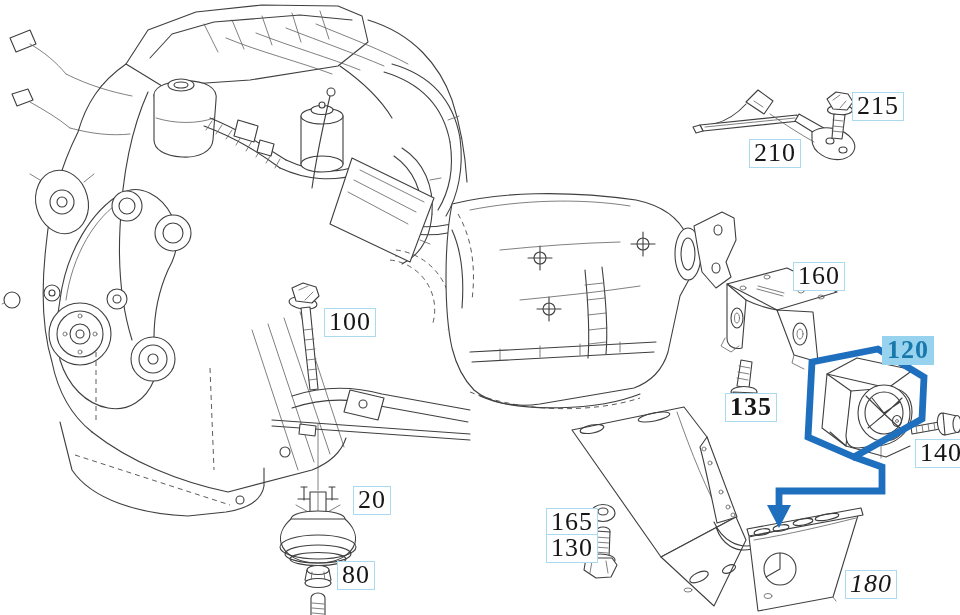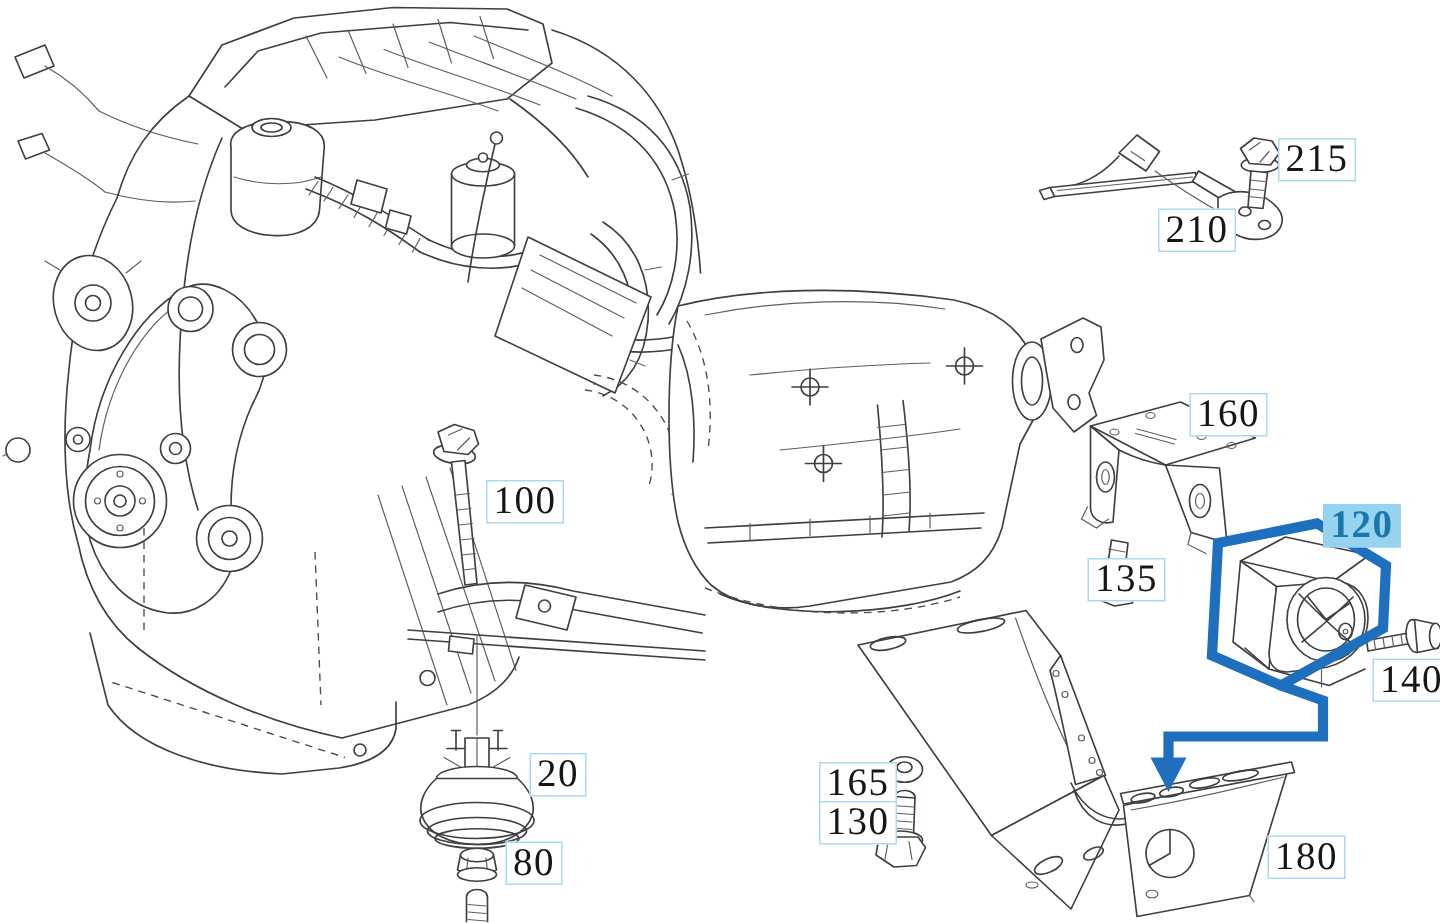--- a/index.html
+++ b/index.html
@@ -17,31 +17,31 @@
   .fw{fill:#ffffff;stroke:#3f3f3f;stroke-width:1.1;stroke-linejoin:round;}
   .th{fill:none;stroke:#5f5f5f;stroke-width:0.8;stroke-linecap:round;}
   .ds{fill:none;stroke:#4a4a4a;stroke-width:0.9;stroke-dasharray:5 4;}
   .blue{fill:none;stroke:var(--accent);stroke-width:6.8;stroke-linejoin:miter;stroke-linecap:butt;}
   .plabel{position:absolute;font-size:26px;line-height:1.02;letter-spacing:1px;
           color:var(--label-text);background:#fff;border:1.6px solid var(--label-border);
           padding:0 4px;white-space:nowrap;cursor:pointer;}
   .plabel.selected{background:var(--sel-bg);border-color:var(--sel-bg);color:var(--sel-text);}
   
   #lbl-215{left:852px;top:92px;}
-  #lbl-210{left:772px;top:139px;text-align:center;}
+  #lbl-210{left:749px;top:139px;text-align:center;}
   #lbl-130{left:793px;top:262px;}
-  #lbl-100{left:324px;top:320px;}
+  #lbl-100{left:324px;top:308px;}
   #lbl-120{left:882px;top:336px;font-weight:bold;}
-  #lbl-135{left:725px;top:372px;}
+  #lbl-135{left:725px;top:393px;font-weight:bold;}
   #lbl-140{left:915px;top:439px;}
-  #lbl-20 {left:353px;top:502px;}
+  #lbl-20 {left:353px;top:486px;}
   #lbl-165{left:546px;top:508px;}
   #lbl-170{left:546px;top:534px;}
   #lbl-80 {left:337px;top:561px;text-align:center;}
-  #lbl-180{left:845px;top:557px;}
+  #lbl-180{left:845px;top:570px;font-style:italic;}
 </style>
 </head>
 <body>
 
 <div id="stage">
 
 <svg id="art" width="960" height="615" viewBox="0 0 960 615">
 
   <g>
 

